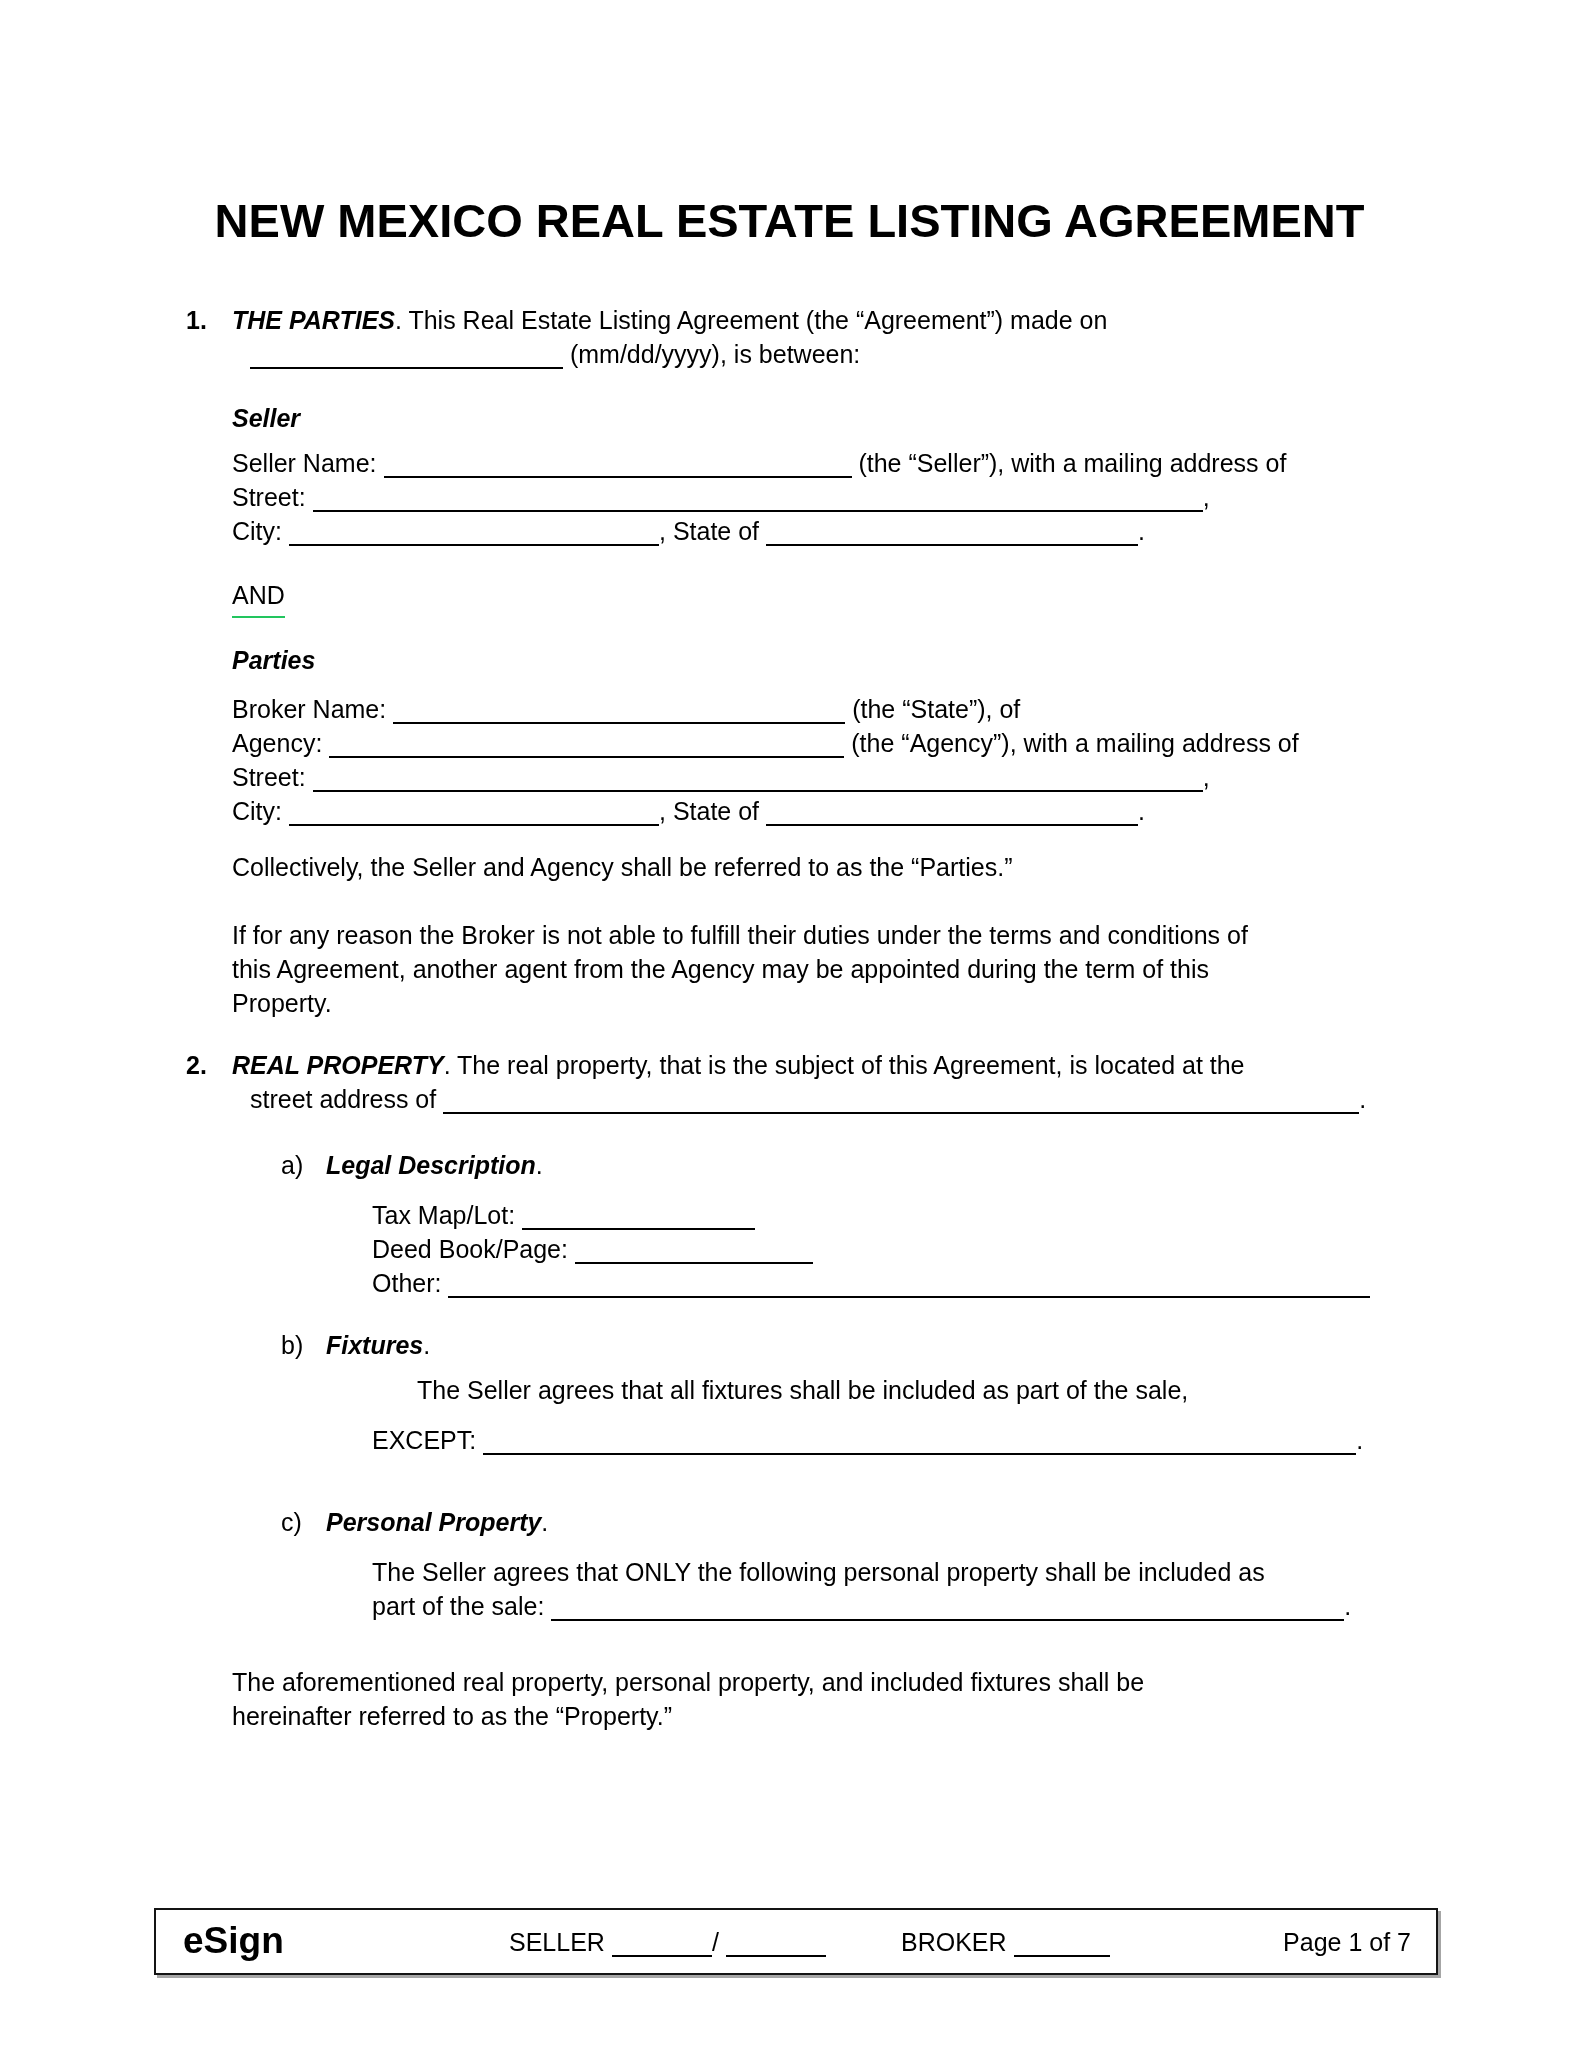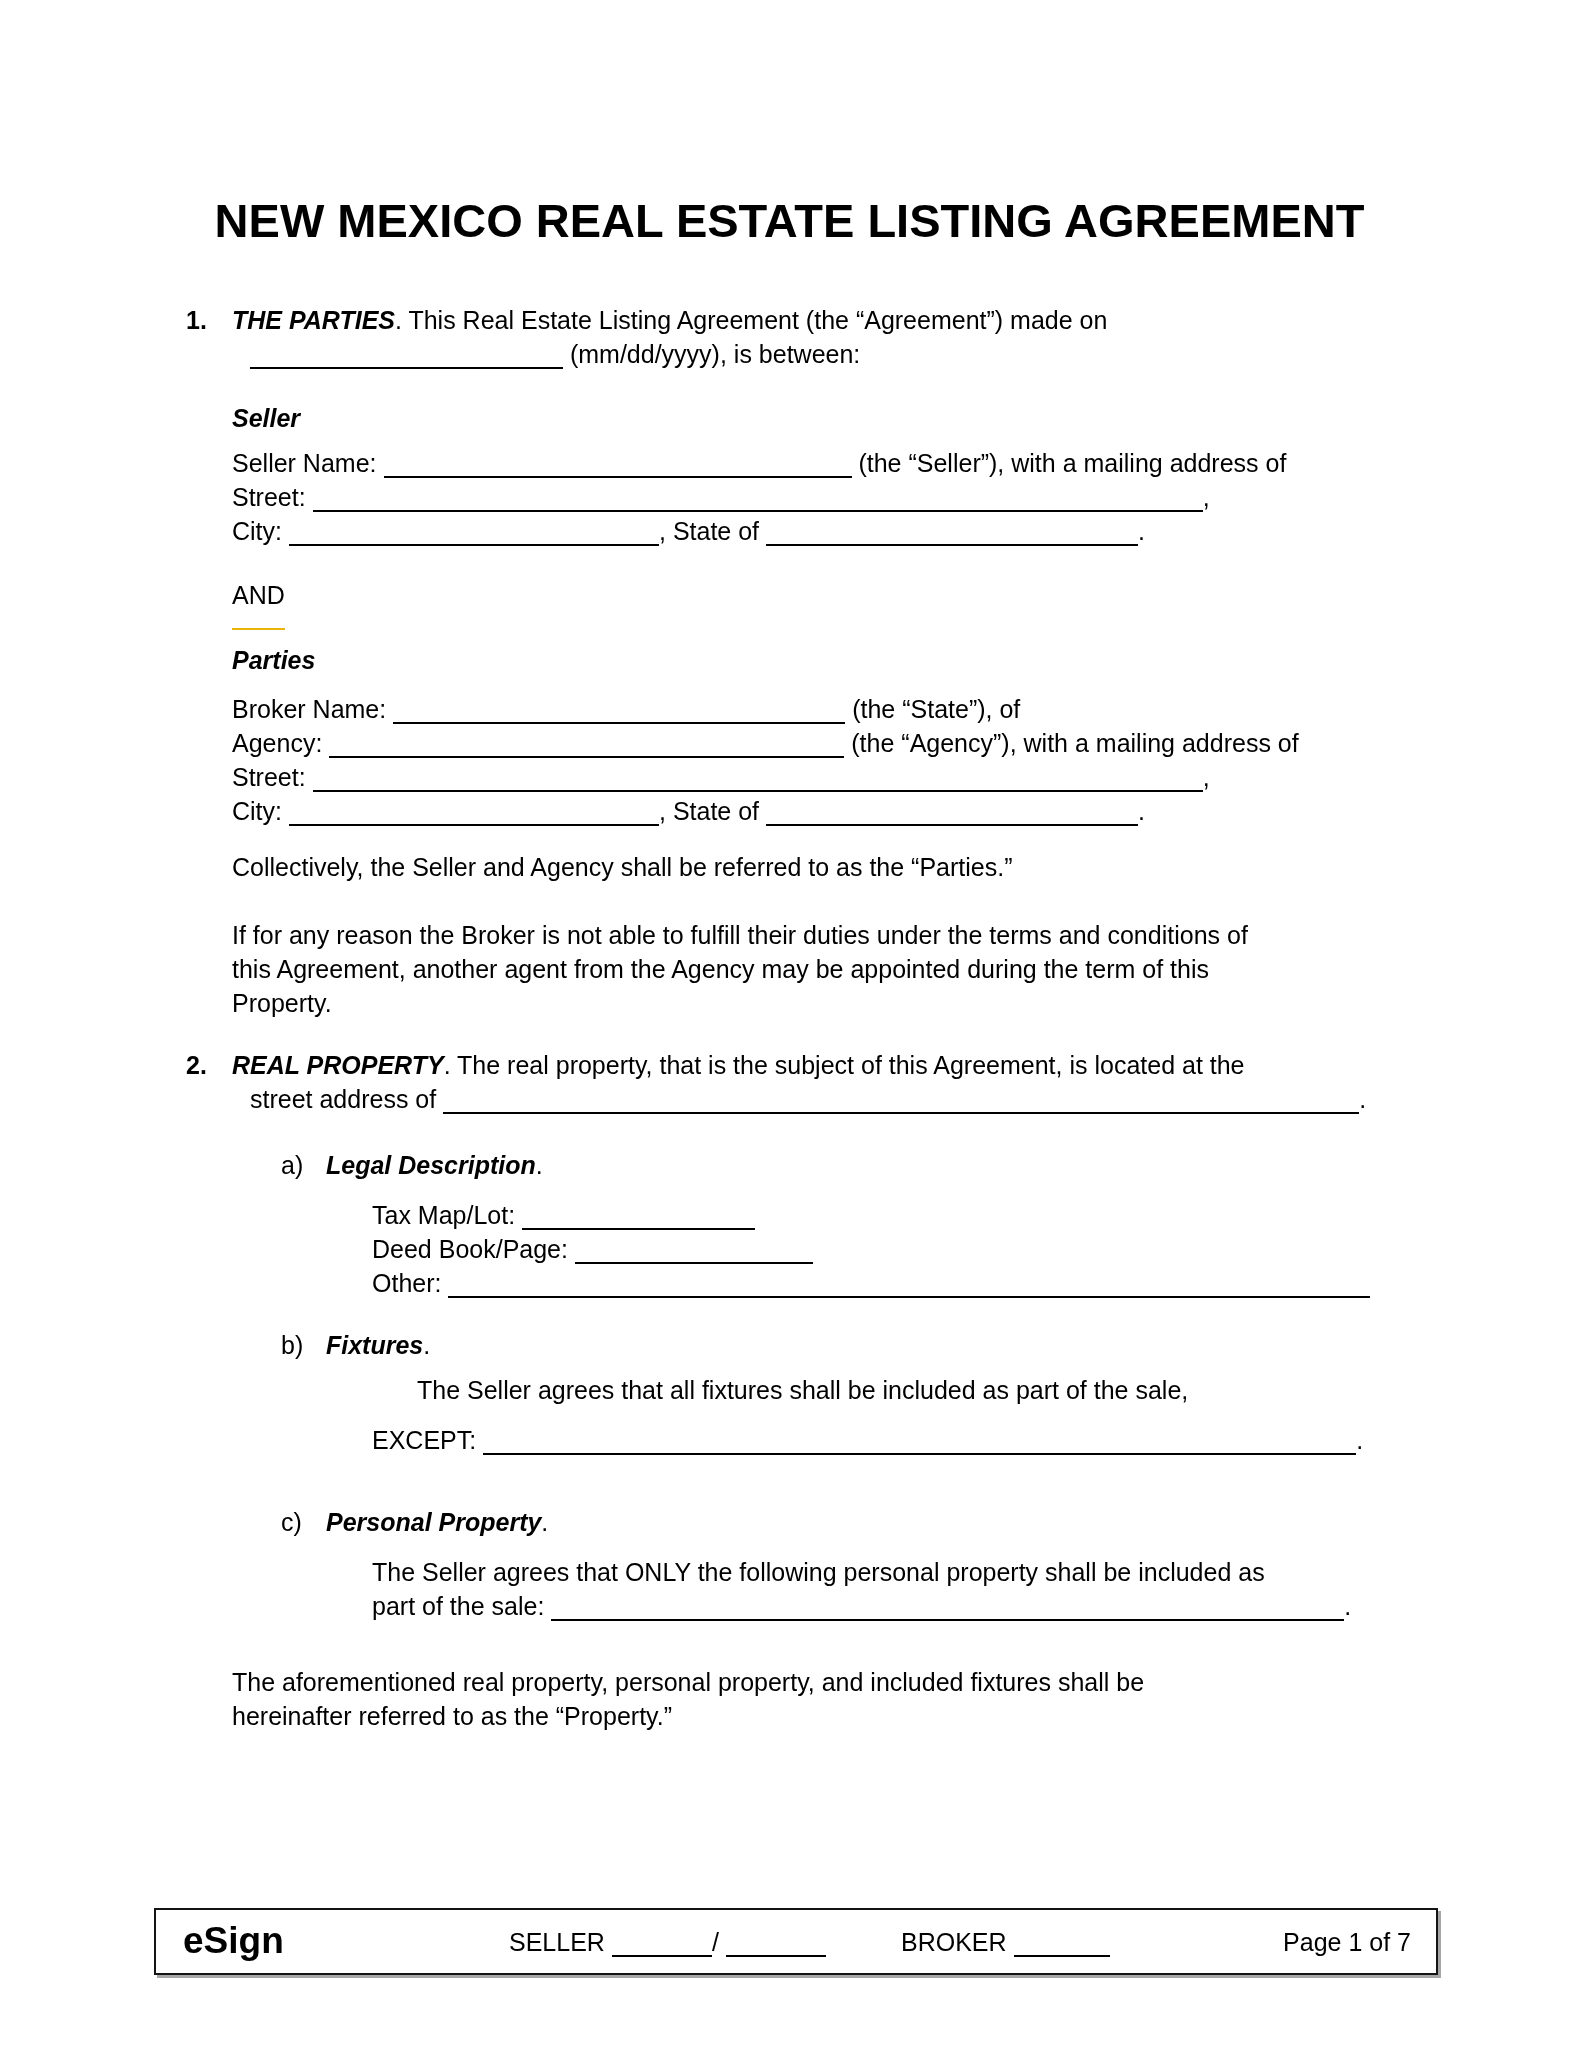--- a/index.html
+++ b/index.html
@@ -31,21 +31,21 @@
   .sub-marker{display:inline-block;width:45px;}
   .indent{margin-left:64px;}
   .blank{
     display:inline-block;
     height:28px;
     border-bottom:2px solid #000;
     margin-left:7px;
     margin-bottom:-6px;
   }
   .blank.nolead{margin-left:0;}
-  .u{border-bottom:2px solid #eab308;padding-bottom:19px;}
+  .u{border-bottom:2px solid #22c55e;padding-bottom:7px;}
   .footer-box{
     position:absolute;
     left:154px;top:1908px;
     width:1280px;height:63px;
     border:2px solid #141414;
     background:#fff;
     box-shadow:3px 3px 0 #a6a6a6;
   }
   .footer-box .fi{position:absolute;top:15px;line-height:34px;white-space:nowrap;}
   .footer-logo{position:absolute;left:27px;top:8px;font-weight:bold;font-size:37px;line-height:46px;}

